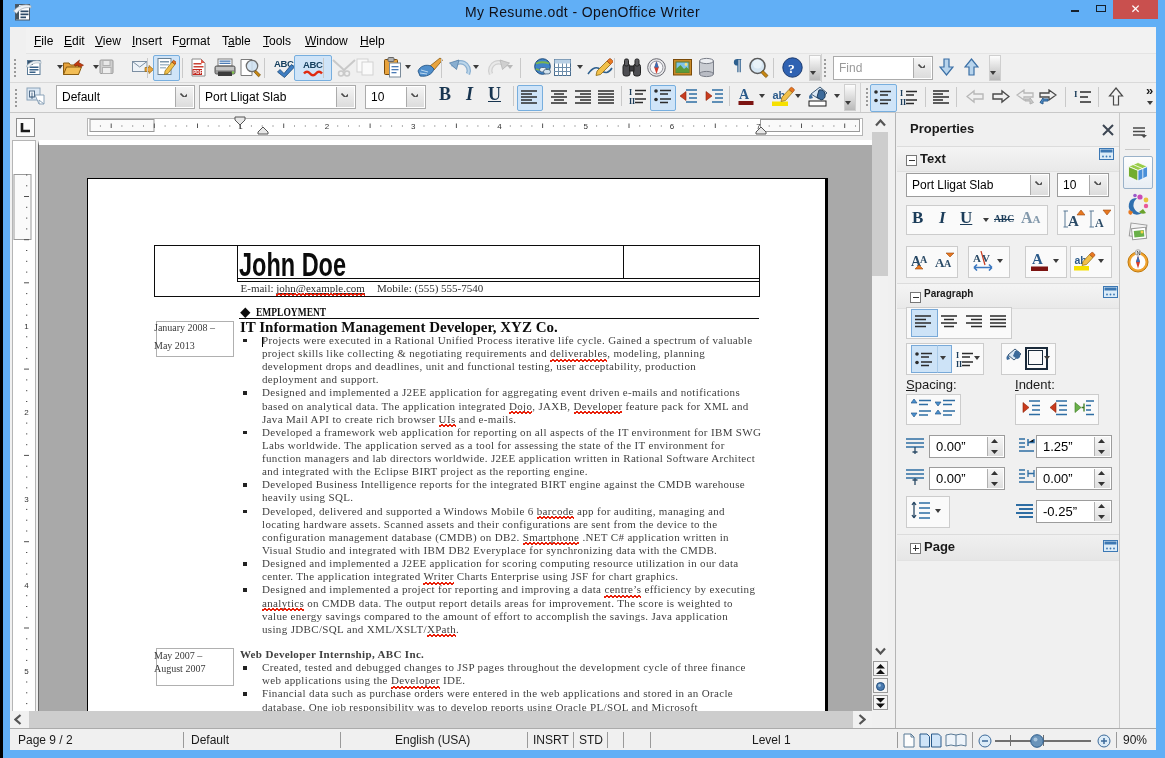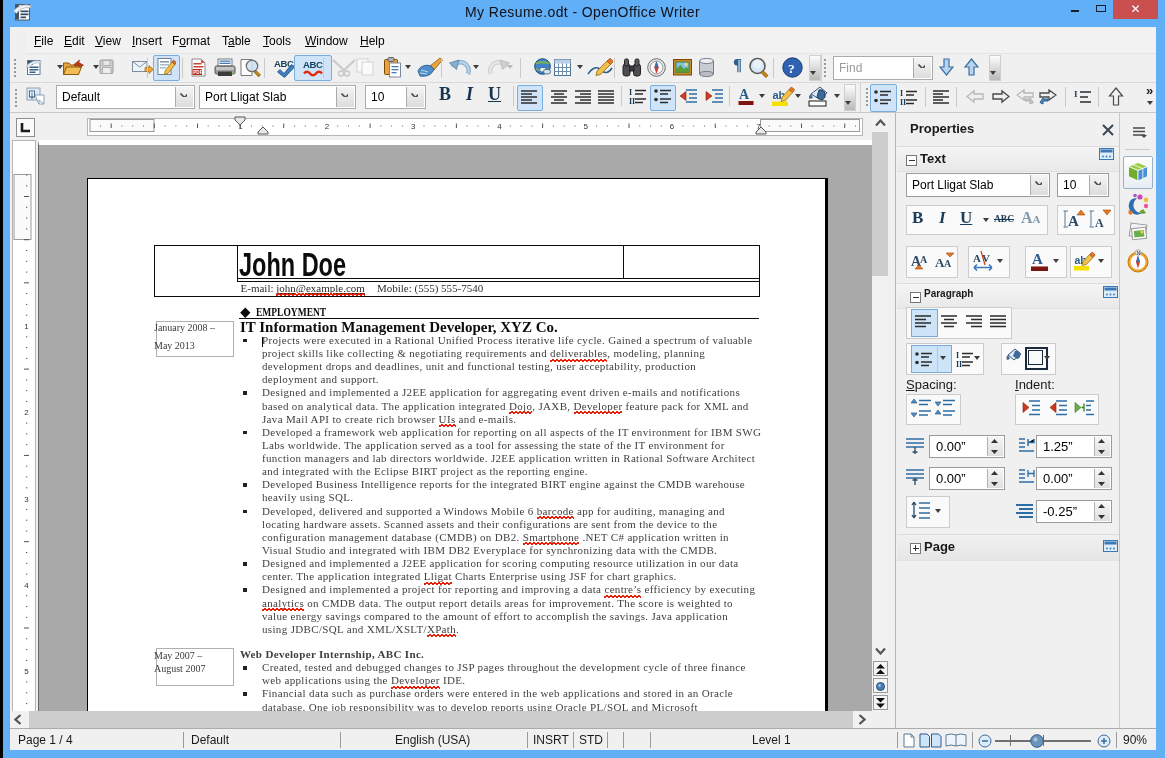--- a/index.html
+++ b/index.html
@@ -609,21 +609,21 @@
   <div class="bt" style="left:174px;top:154.9px;width:500px;">Projects were executed in a Rational Unified Process iterative life cycle. Gained a spectrum of valuable<br>project skills like collecting &amp; negotiating requirements and <span class="se">deliverables</span>, modeling, planning<br>development drops and deadlines, unit and functional testing, user acceptability, production<br>deployment and support.</div>
   <div class="bu" style="left:155px;top:212.3px;"></div>
   <div class="bt" style="left:174px;top:207.4px;width:500px;">Designed and implemented a J2EE application for aggregating event driven e-mails and notifications<br>based on analytical data. The application integrated <span class="se">Dojo</span>, JAXB, <span class="se">Developer</span> feature pack for XML and<br>Java Mail API to create rich browser <span class="se">UIs</span> and e-mails.</div>
   <div class="bu" style="left:155px;top:251.7px;"></div>
   <div class="bt" style="left:174px;top:246.8px;width:500px;">Developed a framework web application for reporting on all aspects of the IT environment for IBM SWG<br>Labs worldwide. The application served as a tool for assessing the state of the IT environment for<br>function managers and lab directors worldwide. J2EE application written in Rational Software Architect<br>and integrated with the Eclipse BIRT project as the reporting engine.</div>
   <div class="bu" style="left:155px;top:304.2px;"></div>
   <div class="bt" style="left:174px;top:299.3px;width:500px;">Developed Business Intelligence reports for the integrated BIRT engine against the CMDB warehouse<br>heavily using SQL.</div>
   <div class="bu" style="left:155px;top:330.5px;"></div>
   <div class="bt" style="left:174px;top:325.6px;width:500px;">Developed, delivered and supported a Windows Mobile 6 <span class="se">barcode</span> app for auditing, managing and<br>locating hardware assets. Scanned assets and their configurations are sent from the device to the<br>configuration management database (CMDB) on DB2. <span class="se">Smartphone</span> .NET C# application written in<br>Visual Studio and integrated with IBM DB2 Everyplace for synchronizing data with the CMDB.</div>
   <div class="bu" style="left:155px;top:383.0px;"></div>
-  <div class="bt" style="left:174px;top:378.1px;width:500px;">Designed and implemented a J2EE application for scoring computing resource utilization in our data<br>center. The application integrated <span class="se">Lligat</span> Charts Enterprise using JSF for chart graphics.</div>
+  <div class="bt" style="left:174px;top:378.1px;width:500px;">Designed and implemented a J2EE application for scoring computing resource utilization in our data<br>center. The application integrated <span class="se">Writer</span> Charts Enterprise using JSF for chart graphics.</div>
   <div class="bu" style="left:155px;top:409.3px;"></div>
   <div class="bt" style="left:174px;top:404.4px;width:500px;">Designed and implemented a project for reporting and improving a data <span class="se">centre’s</span> efficiency by executing<br><span class="se">analytics</span> on CMDB data. The output report details areas for improvement. The score is weighted to<br>value energy savings compared to the amount of effort to accomplish the savings. Java application<br>using JDBC/SQL and XML/XSLT/<span class="se">XPath</span>.</div>
   <div class="bt" style="left:151.9px;top:469.1px;width:500px;"><b class="bb">Web Developer Internship, ABC Inc.</b></div>
   <div class="bu" style="left:155px;top:487.0px;"></div>
   <div class="bt" style="left:174px;top:482.1px;width:500px;">Created, tested and debugged changes to JSP pages throughout the development cycle of three finance<br>web applications using the <span class="se">Developer</span> IDE.</div>
   <div class="bu" style="left:155px;top:513.3px;"></div>
   <div class="bt" style="left:174px;top:508.4px;width:500px;">Financial data such as purchase orders were entered in the web applications and stored in an Oracle<br>database. One job responsibility was to develop reports using Oracle PL/SQL and Microsoft</div>
 
   </div>
 </div>
@@ -919,21 +919,21 @@
     <circle cx="12" cy="13" r="10" fill="#f0a330" stroke="#c07808"></circle>
     <circle cx="12" cy="13" r="7.5" fill="#fdfdfd"></circle>
     <path d="M12 6.5 L14 13 L12 19.5 L10 13 Z" fill="#d43a2a"></path>
     <path d="M12 6.5 L10 13 L14 13 Z" fill="#3a6fb5"></path>
     <circle cx="12" cy="3.5" r="2.8" fill="#e8e8e8" stroke="#b0b0b0"></circle>
     <text x="10.4" y="5.8" font-size="5.5" fill="#333" font-family="Liberation Sans">N</text>
   </svg>
 </div>
 
 <div class="abs" id="statusbar">
-  <span class="st" style="left:8px;">Page 1 / 4</span>
+  <span class="st" style="left:8px;">Page 9 / 2</span>
   <div class="ssep" style="left:173px;"></div>
   <span class="st" style="left:181px;">Default</span>
   <div class="ssep" style="left:330px;"></div>
   <span class="st" style="left:385px;">English (USA)</span>
   <div class="ssep" style="left:517px;"></div>
   <span class="st" style="left:523px;">INSRT</span>
   <div class="ssep" style="left:563px;"></div>
   <span class="st" style="left:569px;">STD</span>
   <div class="ssep" style="left:597px;"></div>
   <div class="ssep" style="left:613px;"></div>

